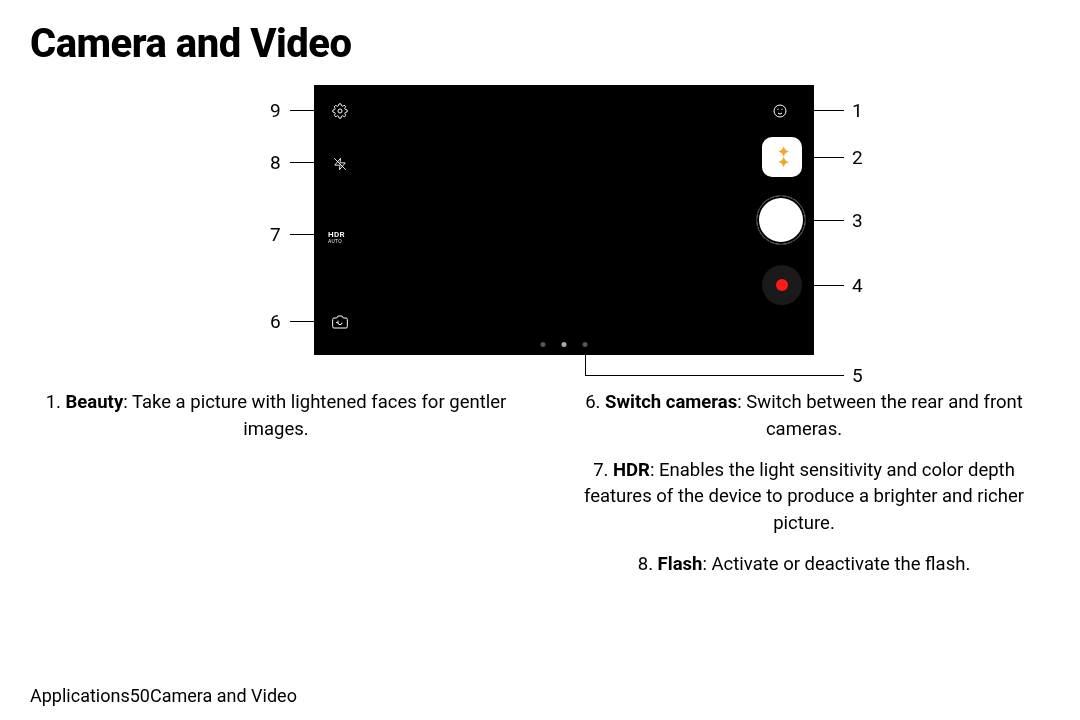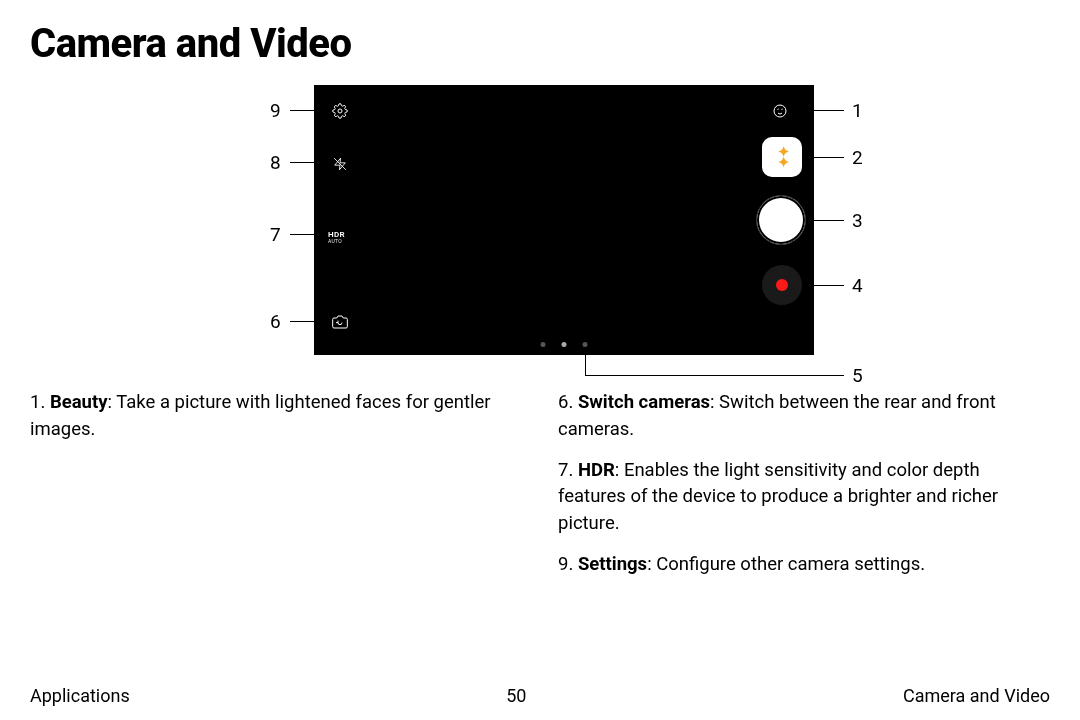--- a/index.html
+++ b/index.html
@@ -104,29 +104,28 @@
   }
   .pager-dots span.active { background: #aaa; }
   .desc-cols {
     display: flex;
     gap: 36px;
     margin-top: 4px;
     font-size: 18.5px;
     line-height: 1.45;
   }
   .col { flex: 1; }
-  .entry { margin-bottom: 14px; }
+  .entry { margin-bottom: 14px; text-align: center; }
   .entry b { font-weight: 700; }
   .footer {
     position: absolute;
     bottom: 14px;
     left: 30px;
     right: 30px;
     display: flex;
-    justify-content: space-between;
     font-size: 18px;
   }
   .hdr-label {
     font-size: 8px;
     color:#fff;
     line-height:1;
     text-align:left;
     font-weight:600;
     letter-spacing:0.3px;
   }
@@ -217,21 +216,21 @@
   <div class="leader-num" style="left:822px; top:279px;">5</div>
 </div>
 
 <div class="desc-cols">
   <div class="col" id="left-col">
       <div class="entry">1. <b>Beauty</b>: Take a picture with lightened faces for gentler images.</div>
     </div>
   <div class="col" id="right-col">
       <div class="entry">6. <b>Switch cameras</b>: Switch between the rear and front cameras.</div>
       <div class="entry">7. <b>HDR</b>: Enables the light sensitivity and color depth features of the device to produce a brighter and richer picture.</div>
-      <div class="entry">9. <b>Settings</b>: Configure other camera settings.</div>
+      <div class="entry">8. <b>Flash</b>: Activate or deactivate the flash.</div>
     </div>
 </div>
 
 <div class="footer">
   <span>Applications</span>
   <span>50</span>
   <span>Camera and Video</span>
 </div>
 
 </body></html>

